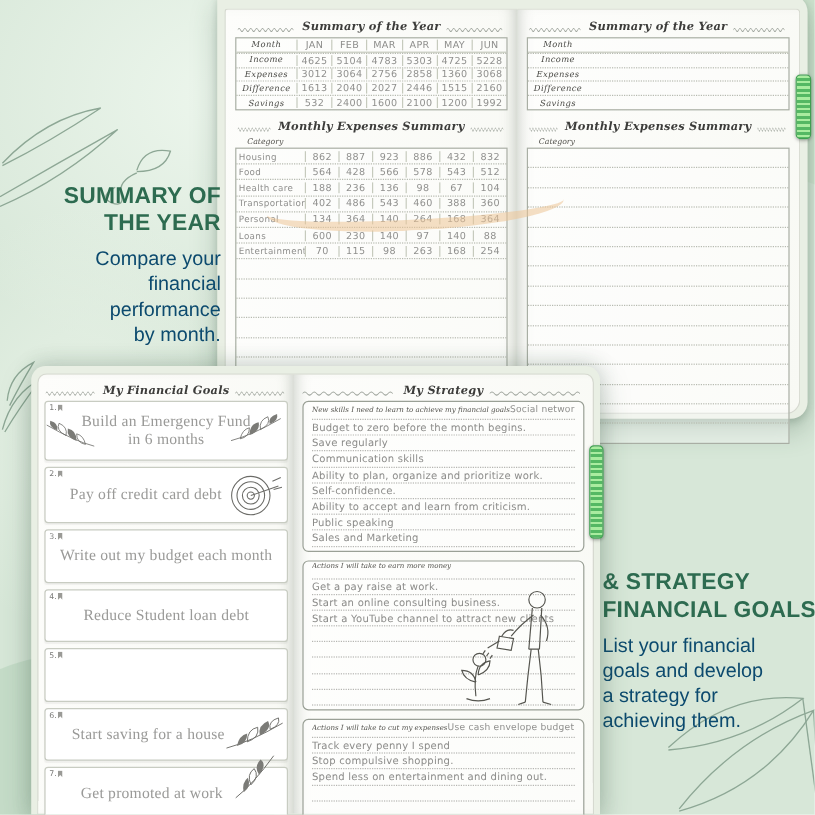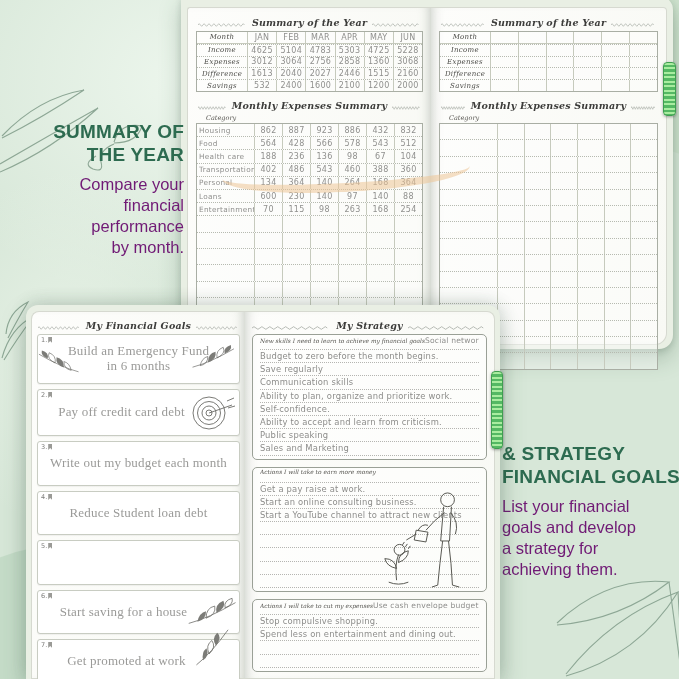--- a/index.html
+++ b/index.html
@@ -36,41 +36,41 @@
   .elastic-bottom{left:491px;top:371px;width:10px;height:76px;}
   .swoosh{position:absolute;left:222px;top:153px;width:248px;height:30px;border-radius:50%;
           border-bottom:9px solid rgba(236,197,150,.55);transform:rotate(-3deg);z-index:2;}
   
   .title-row{display:flex;align-items:flex-end;height:13px;margin:1px 2px 3px;}
   .script-title{font-family:"DejaVu Serif",serif;font-style:italic;font-weight:bold;font-size:9.5px;
                 color:#3c3c3a;white-space:nowrap;padding:0 5px;letter-spacing:.2px;}
   .squig{flex:1;height:6px;}
   .squig path{stroke:#9aa098;fill:none;stroke-width:.9;}
   .gridbox{border:1px solid #a9aea4;display:flex;flex-direction:column;background:rgba(255,255,255,.4);}
-  .grow{display:flex;border-top:1px dotted #b6bab0;}
+  .grow{display:flex;border-top:1px dotted #b6bab0;align-items:center;}
   .grow:first-child{border-top:none;}
   .gcell{flex:1;border-left:1px solid #c6cabd;font-family:"DejaVu Sans",sans-serif;font-size:8px;
          color:#8f8f8d;display:flex;align-items:center;justify-content:center;overflow:hidden;
          white-space:nowrap;letter-spacing:.3px;}
   .glabel{flex:0 0 50px;border-left:none;}
   .sumtable .grow{height:10.8px;}
   .sumtable .glabel{font-family:"DejaVu Serif",serif;font-style:italic;font-size:7px;color:#4a4a46;}
   .sumtable .grow:first-child{border-bottom:1px solid #c6cabd;}
   .exptable .grow{height:12.2px;}
   .exptable .grow.blank{height:15.4px;}
   .exptable .glabel{flex:0 0 55px;justify-content:flex-start;padding-left:2px;font-size:7.3px;}
   .cat-label{font-family:"DejaVu Serif",serif;font-style:italic;font-size:6.5px;color:#55544f;
              margin:1px 0 1px 10px;height:8px;}
   .mt{margin-top:6px;}
   
-  .caption{position:absolute;z-index:2;}
+  .caption{position:absolute;z-index:2;margin-top:32px;}
   .left-cap{left:28px;top:121px;width:156px;text-align:right;}
   .right-cap{left:502px;top:443px;width:176px;text-align:left;}
   .cap-head{font-size:19px;font-weight:bold;color:#2d6b50;line-height:1.2;letter-spacing:.2px;white-space:nowrap;}
-  .cap-body{margin-top:7px;font-size:16.5px;color:#701a75;line-height:1.28;}
+  .cap-body{margin-top:7px;font-size:16.5px;color:#0c4a6e;line-height:1.28;}
   
   .goal-row{position:relative;background:#fff;border:1px solid #c8ccc2;border-radius:3px;
             margin:0 1px 5px;display:flex;align-items:center;justify-content:center;text-align:center;
             box-shadow:0 1px 1px rgba(0,0,0,.05);}
   .goal-text{font-family:Liberation Serif, serif;font-size:13px;color:#9a9a98;line-height:1.15;letter-spacing:.2px;}
   .goal-num{position:absolute;top:1px;left:3px;display:flex;gap:1px;align-items:flex-start;
             font-family:"DejaVu Sans",sans-serif;font-size:6.5px;color:#7c7c7a;}
   .bm{display:inline-block;width:4px;height:6px;background:#9a9a96;margin-top:1px;
       clip-path:polygon(0 0,100% 0,100% 100%,50% 65%,0 100%);}
   .doodle{position:absolute;}
@@ -166,21 +166,21 @@
             <div class="gcell">1515</div>
             <div class="gcell">2160</div>
           </div>
           <div class="grow">
             <div class="gcell glabel">Savings</div>
             <div class="gcell">532</div>
             <div class="gcell">2400</div>
             <div class="gcell">1600</div>
             <div class="gcell">2100</div>
             <div class="gcell">1200</div>
-            <div class="gcell">2000</div>
+            <div class="gcell">1992</div>
           </div>
         </div>
       <div class="title-row mt">
         <svg class="squig" viewBox="0 0 140 6" preserveAspectRatio="none">
             <path d="M0 3 q3.5 -2.6 7 0 t7 0 t7 0 t7 0 t7 0 t7 0 t7 0 t7 0 t7 0 t7 0 t7 0 t7 0 t7 0 t7 0 t7 0 t7 0 t7 0 t7 0 t7 0"></path>
           </svg>
         <span class="script-title">Monthly Expenses Summary</span>
         <svg class="squig" viewBox="0 0 140 6" preserveAspectRatio="none">
             <path d="M0 3 q3.5 -2.6 7 0 t7 0 t7 0 t7 0 t7 0 t7 0 t7 0 t7 0 t7 0 t7 0 t7 0 t7 0 t7 0 t7 0 t7 0 t7 0 t7 0 t7 0 t7 0"></path>
           </svg>
@@ -755,20 +755,21 @@
           <path d="M22 94 q10 4 20 0"></path>
         </svg>
       </div>
 
       <div class="sbox">
         <div class="shead">
           <span class="shead-label">Actions I will take to cut my expenses</span>
           <span class="shead-note">Use cash envelope budget system.</span>
         </div>
         <div>
+            <div class="sline">Track every penny I spend</div>
             <div class="sline">Stop compulsive shopping.</div>
             <div class="sline">Spend less on entertainment and dining out.</div>
             <div class="sline"></div>
             <div class="sline"></div>
           </div>
       </div>
     </div>
 
     <div class="elastic elastic-bottom"></div>
   </div>

